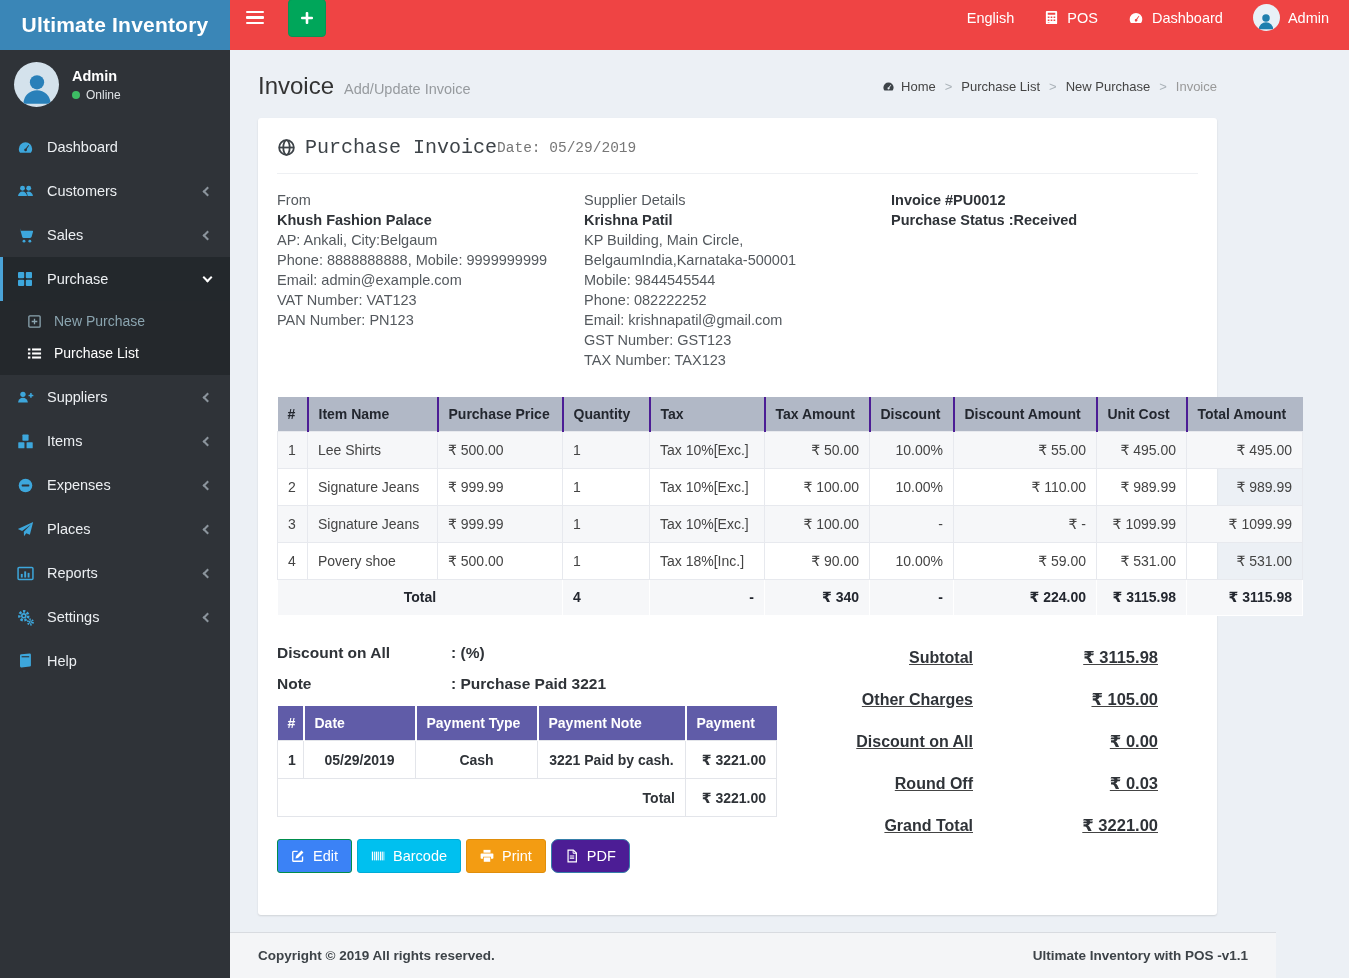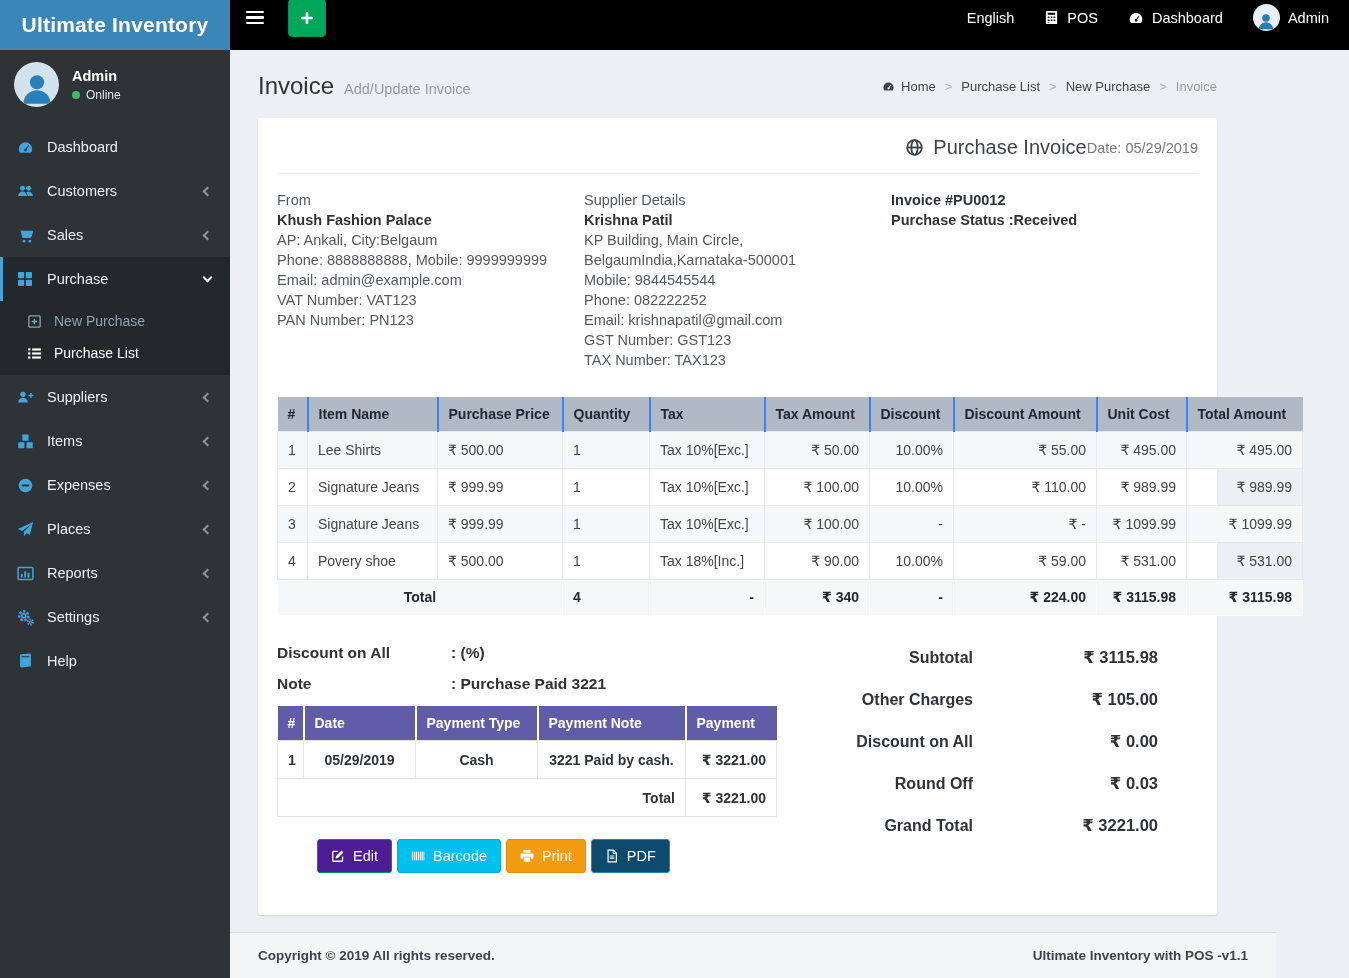--- a/index.html
+++ b/index.html
@@ -11,21 +11,21 @@
   }
   svg { display:block; }
 
   
   .topbar { position:absolute; top:0; left:0; width:1349px; height:50px; display:flex; z-index:5; }
   .logo {
     width:230px; height:50px; background:#3a86b7; color:#fff;
     font-size:21px; font-weight:bold; display:flex; align-items:center; justify-content:center;
     letter-spacing:.2px; cursor:pointer;
   }
-  .navbar { flex:1; background:#000000; display:flex; align-items:center; padding:0 20px 15px 12px; }
+  .navbar { flex:1; background:#ef4444; display:flex; align-items:center; padding:0 20px 15px 12px; }
   .hamburger { width:34px; height:50px; display:flex; flex-direction:column; justify-content:center; gap:3px; cursor:pointer; padding-left:4px; }
   .hamburger span { width:18px; height:2.5px; background:#fff; border-radius:1px; }
   .btn-add {
     width:38px; height:38px; margin-left:12px; background:#00a65a; border:1px solid #069456;
     border-radius:4px; display:flex; align-items:center; justify-content:center; cursor:pointer;
   }
   .nav-right { margin-left:auto; display:flex; align-items:center; gap:30px; color:#fff; font-size:14.5px; }
   .nav-item { display:flex; align-items:center; gap:8px; cursor:pointer; }
   .nav-avatar { width:27px; height:27px; border-radius:50%; background:#e8f1f7; display:flex; align-items:flex-end; justify-content:center; overflow:hidden; }
 
@@ -60,37 +60,37 @@
   .ph-sub { font-size:14.5px; color:#969a9e; }
   .breadcrumb { display:flex; align-items:center; gap:9px; font-size:13px; color:#444; }
   .breadcrumb .sep { color:#aab2b8; }
   .breadcrumb .bc-link { display:flex; align-items:center; gap:6px; cursor:pointer; }
   .breadcrumb .active { color:#999; }
 
   .card {
     margin:2px 28px 0 28px; background:#fff; border-radius:3px;
     box-shadow:0 1px 2px rgba(0,0,0,.12); height:797px; padding:18px 19px;
   }
-  .card-head { display:flex; align-items:center; justify-content:flex-end; }
+  .card-head { display:flex; align-items:center; justify-content:flex-start;font-family:Liberation Mono, monospace; }
   .card-title { display:flex; align-items:center; gap:9px; font-size:20px; color:#3d4348; }
   .card-date { color:#777; font-size:14.5px; }
   .card hr { border:none; border-top:1px solid #eef0f3; margin:14px 0 0 0; }
 
   .addr-row { display:flex; margin-top:16px; }
   .addr-col { width:33.4%; font-size:14.5px; color:#54595e; line-height:20px; padding-right:30px; }
   .addr-col .heading { margin-bottom:0; }
   .addr-col .name { font-weight:bold; color:#2f3338; }
   .meta-col .bold { font-weight:bold; color:#2f3338; }
 
   
   table { border-collapse:collapse; table-layout:fixed; }
   .items-table { width:1025px; margin-top:27px; font-size:14px; }
   .items-table th {
     background:#b1b8c6; color:#23272f; text-align:left; font-weight:bold;
-    padding:8px 10px; border-left:2px solid #3b82f6; height:34px;
+    padding:8px 10px; border-left:2px solid #4c1d95; height:34px;
   }
   .items-table th:first-child { border-left:none; }
   .items-table td { padding:9px 10px; border:1px solid #e7e9ee; color:#444; height:37px; }
   .items-table tbody tr:nth-child(odd) td { background:#f6f7f9; }
   .items-table .tr-total td { background:#c9ced9; font-weight:bold; color:#23272f; border-color:#fff; height:36px; }
   .r { text-align:right; }
   .c { text-align:center; }
 
   
   .bottom { display:flex; margin-top:28px; }
@@ -103,26 +103,26 @@
     background:#605ca8; color:#fff; text-align:left; padding:9px 10px;
     border-left:2px solid #fff; height:35px; font-weight:bold;
   }
   .pay-table th:first-child { border-left:none; }
   .pay-table td { border:1px solid #e3e5ea; padding:10px; font-weight:bold; color:#2f3338; height:38px; }
   .buttons { display:flex; gap:5px; margin-top:22px; }
   .btn {
     height:34px; padding:0 13px; border-radius:3px; color:#fff; font-size:14.5px;
     display:flex; align-items:center; gap:8px; cursor:pointer; border:1px solid transparent;
   }
-  .btn-edit { background:#4c1d95; border-color:#008d4c;margin-left:40px; }
+  .btn-edit { background:#3b82f6; border-color:#008d4c; }
   .btn-barcode { background:#00c0ef; border-color:#00acd6; }
   .btn-print { background:#f39c12; border-color:#e08e0b;align-items:center; }
-  .btn-pdf { background:#0c4a6e; border-color:#367fa9; }
-
-  .bottom-right { margin-left:auto; width:400px; padding-top:4px; }
+  .btn-pdf { background:#4c1d95; border-color:#367fa9;border-radius:7px; }
+
+  .bottom-right { margin-left:auto; width:400px; padding-top:4px;text-decoration:underline; }
   .sum-row { display:flex; justify-content:flex-end; align-items:baseline; margin-bottom:23px; font-weight:bold; color:#2f3338; }
   .sum-label { font-size:16px; }
   .sum-value { width:225px; text-align:right; font-size:16.5px; padding-right:40px; }
 
   
   .footer {
     position:absolute; left:230px; bottom:0; width:1046px; height:46px;
     background:#f4f5f7; border-top:1px solid #d8dbe0; display:flex; align-items:center;
     justify-content:space-between; padding:0 28px; color:#3d4348; font-weight:bold; font-size:13.5px;
   }

